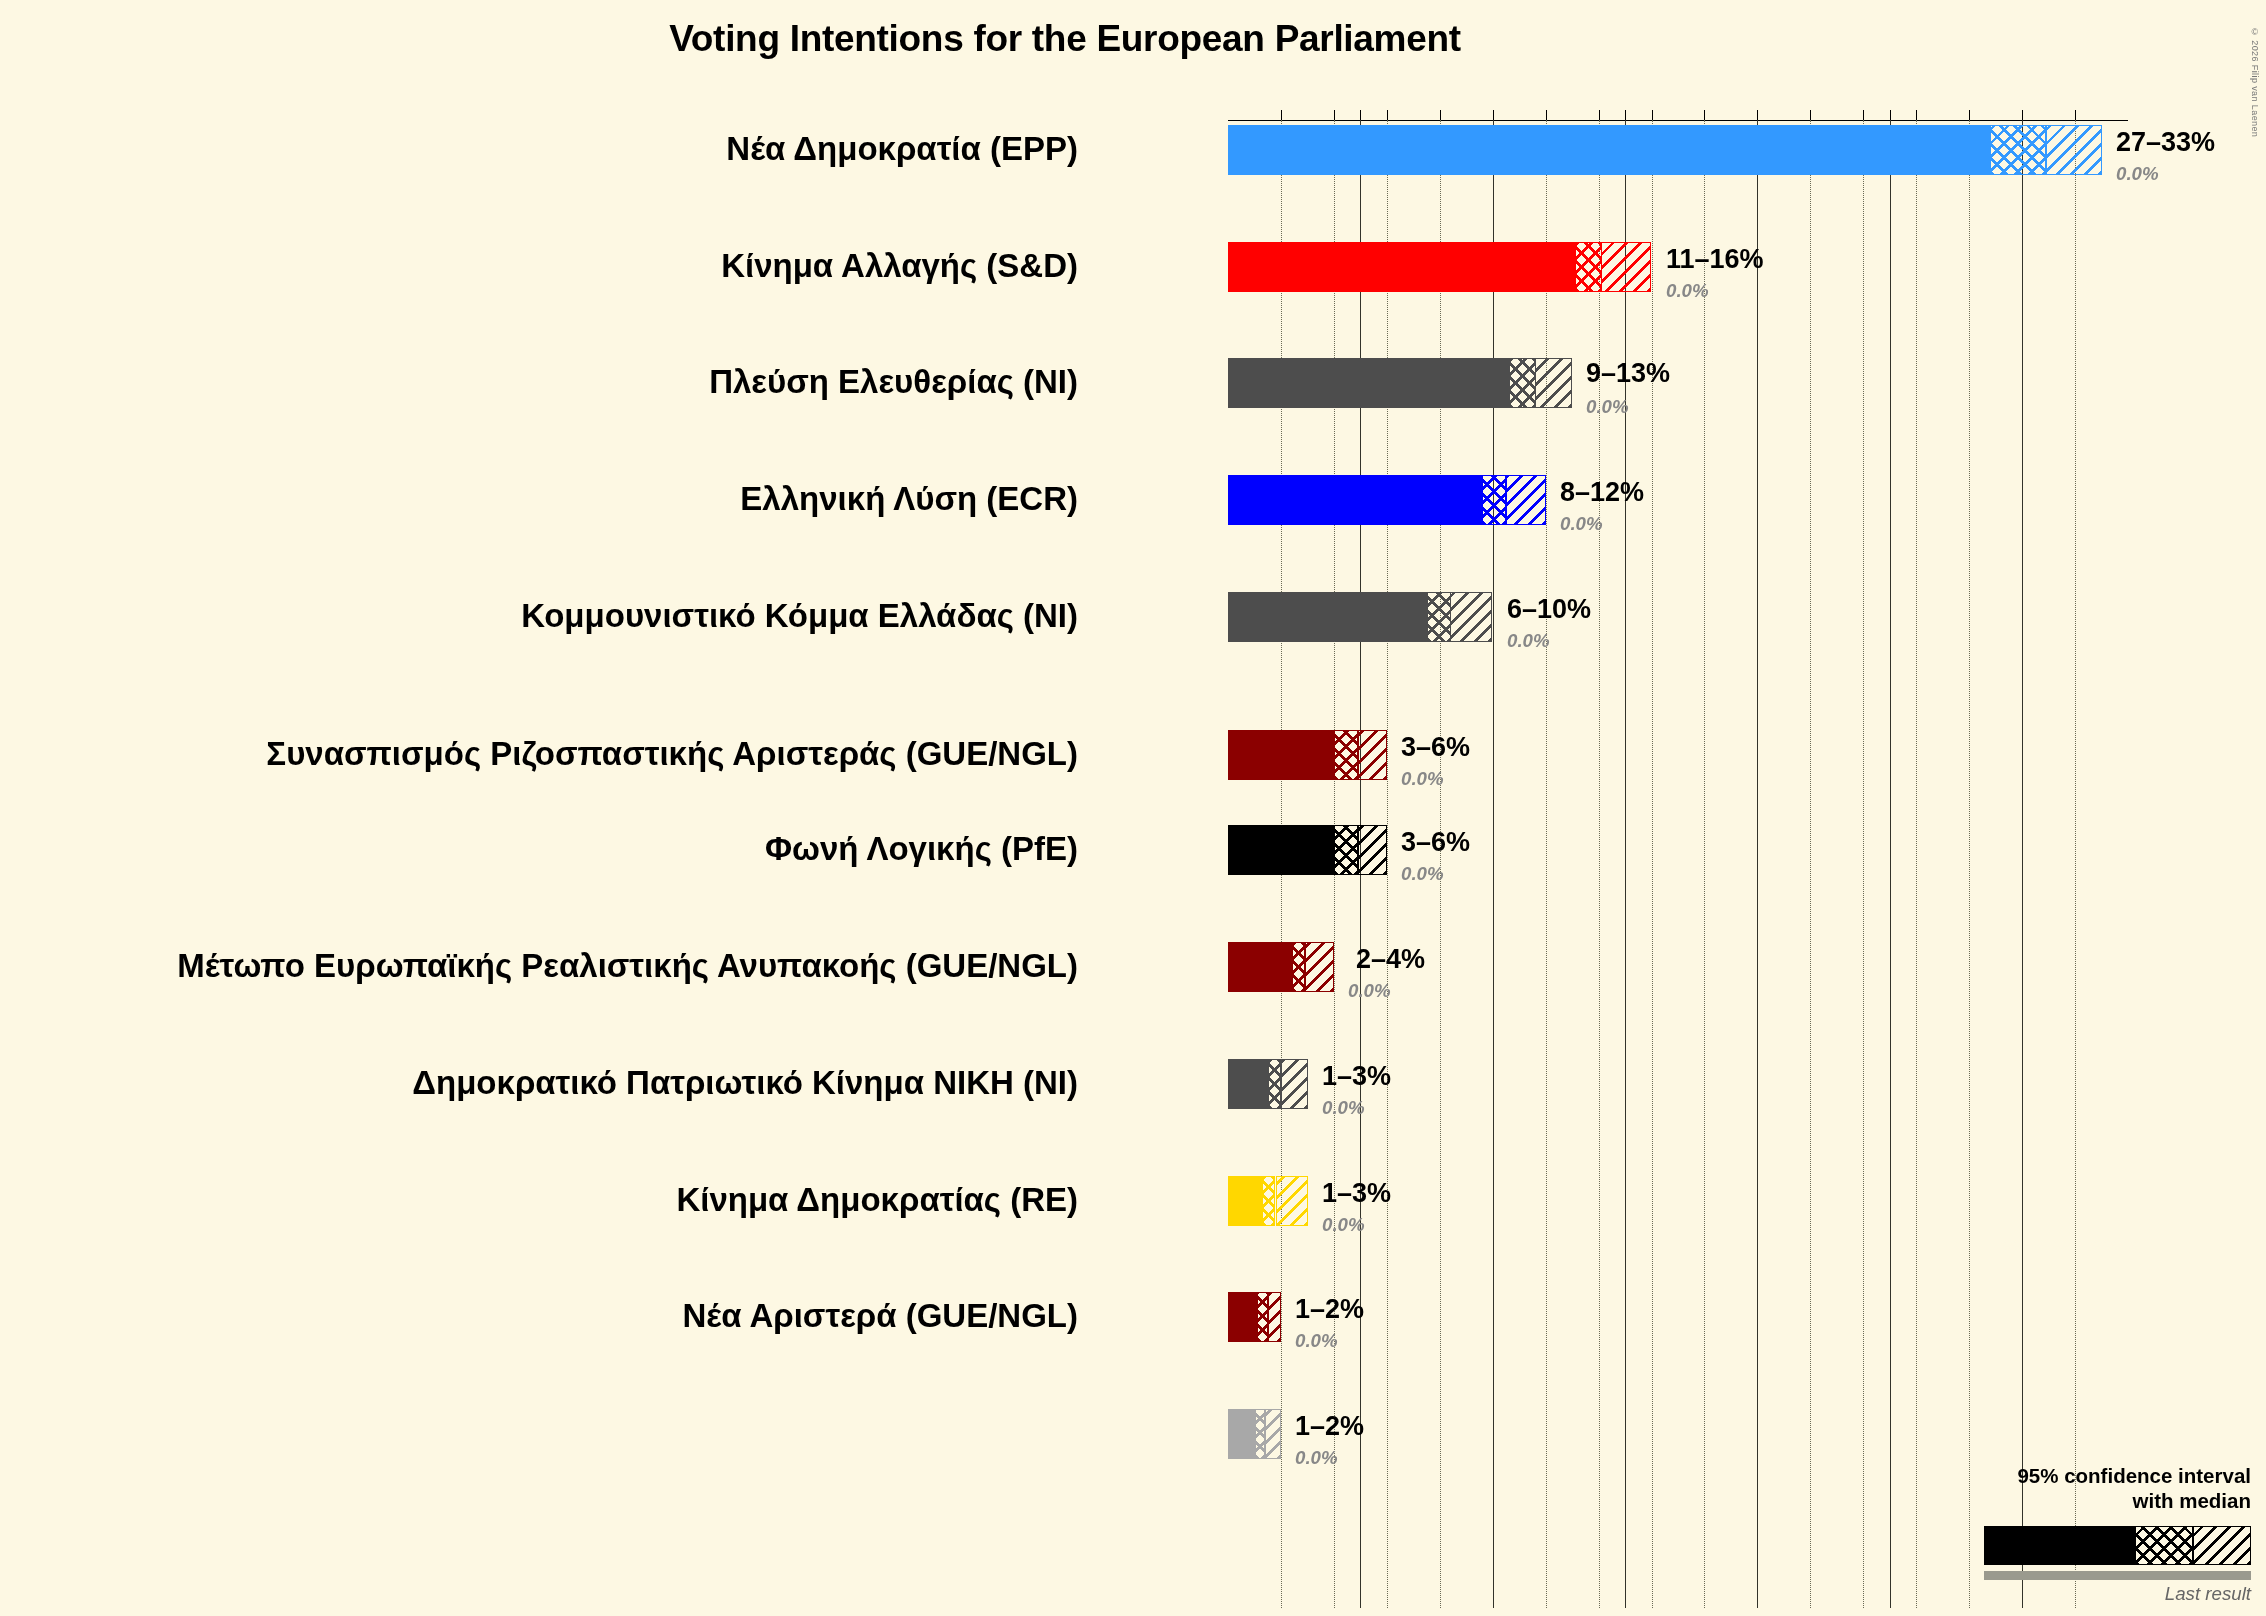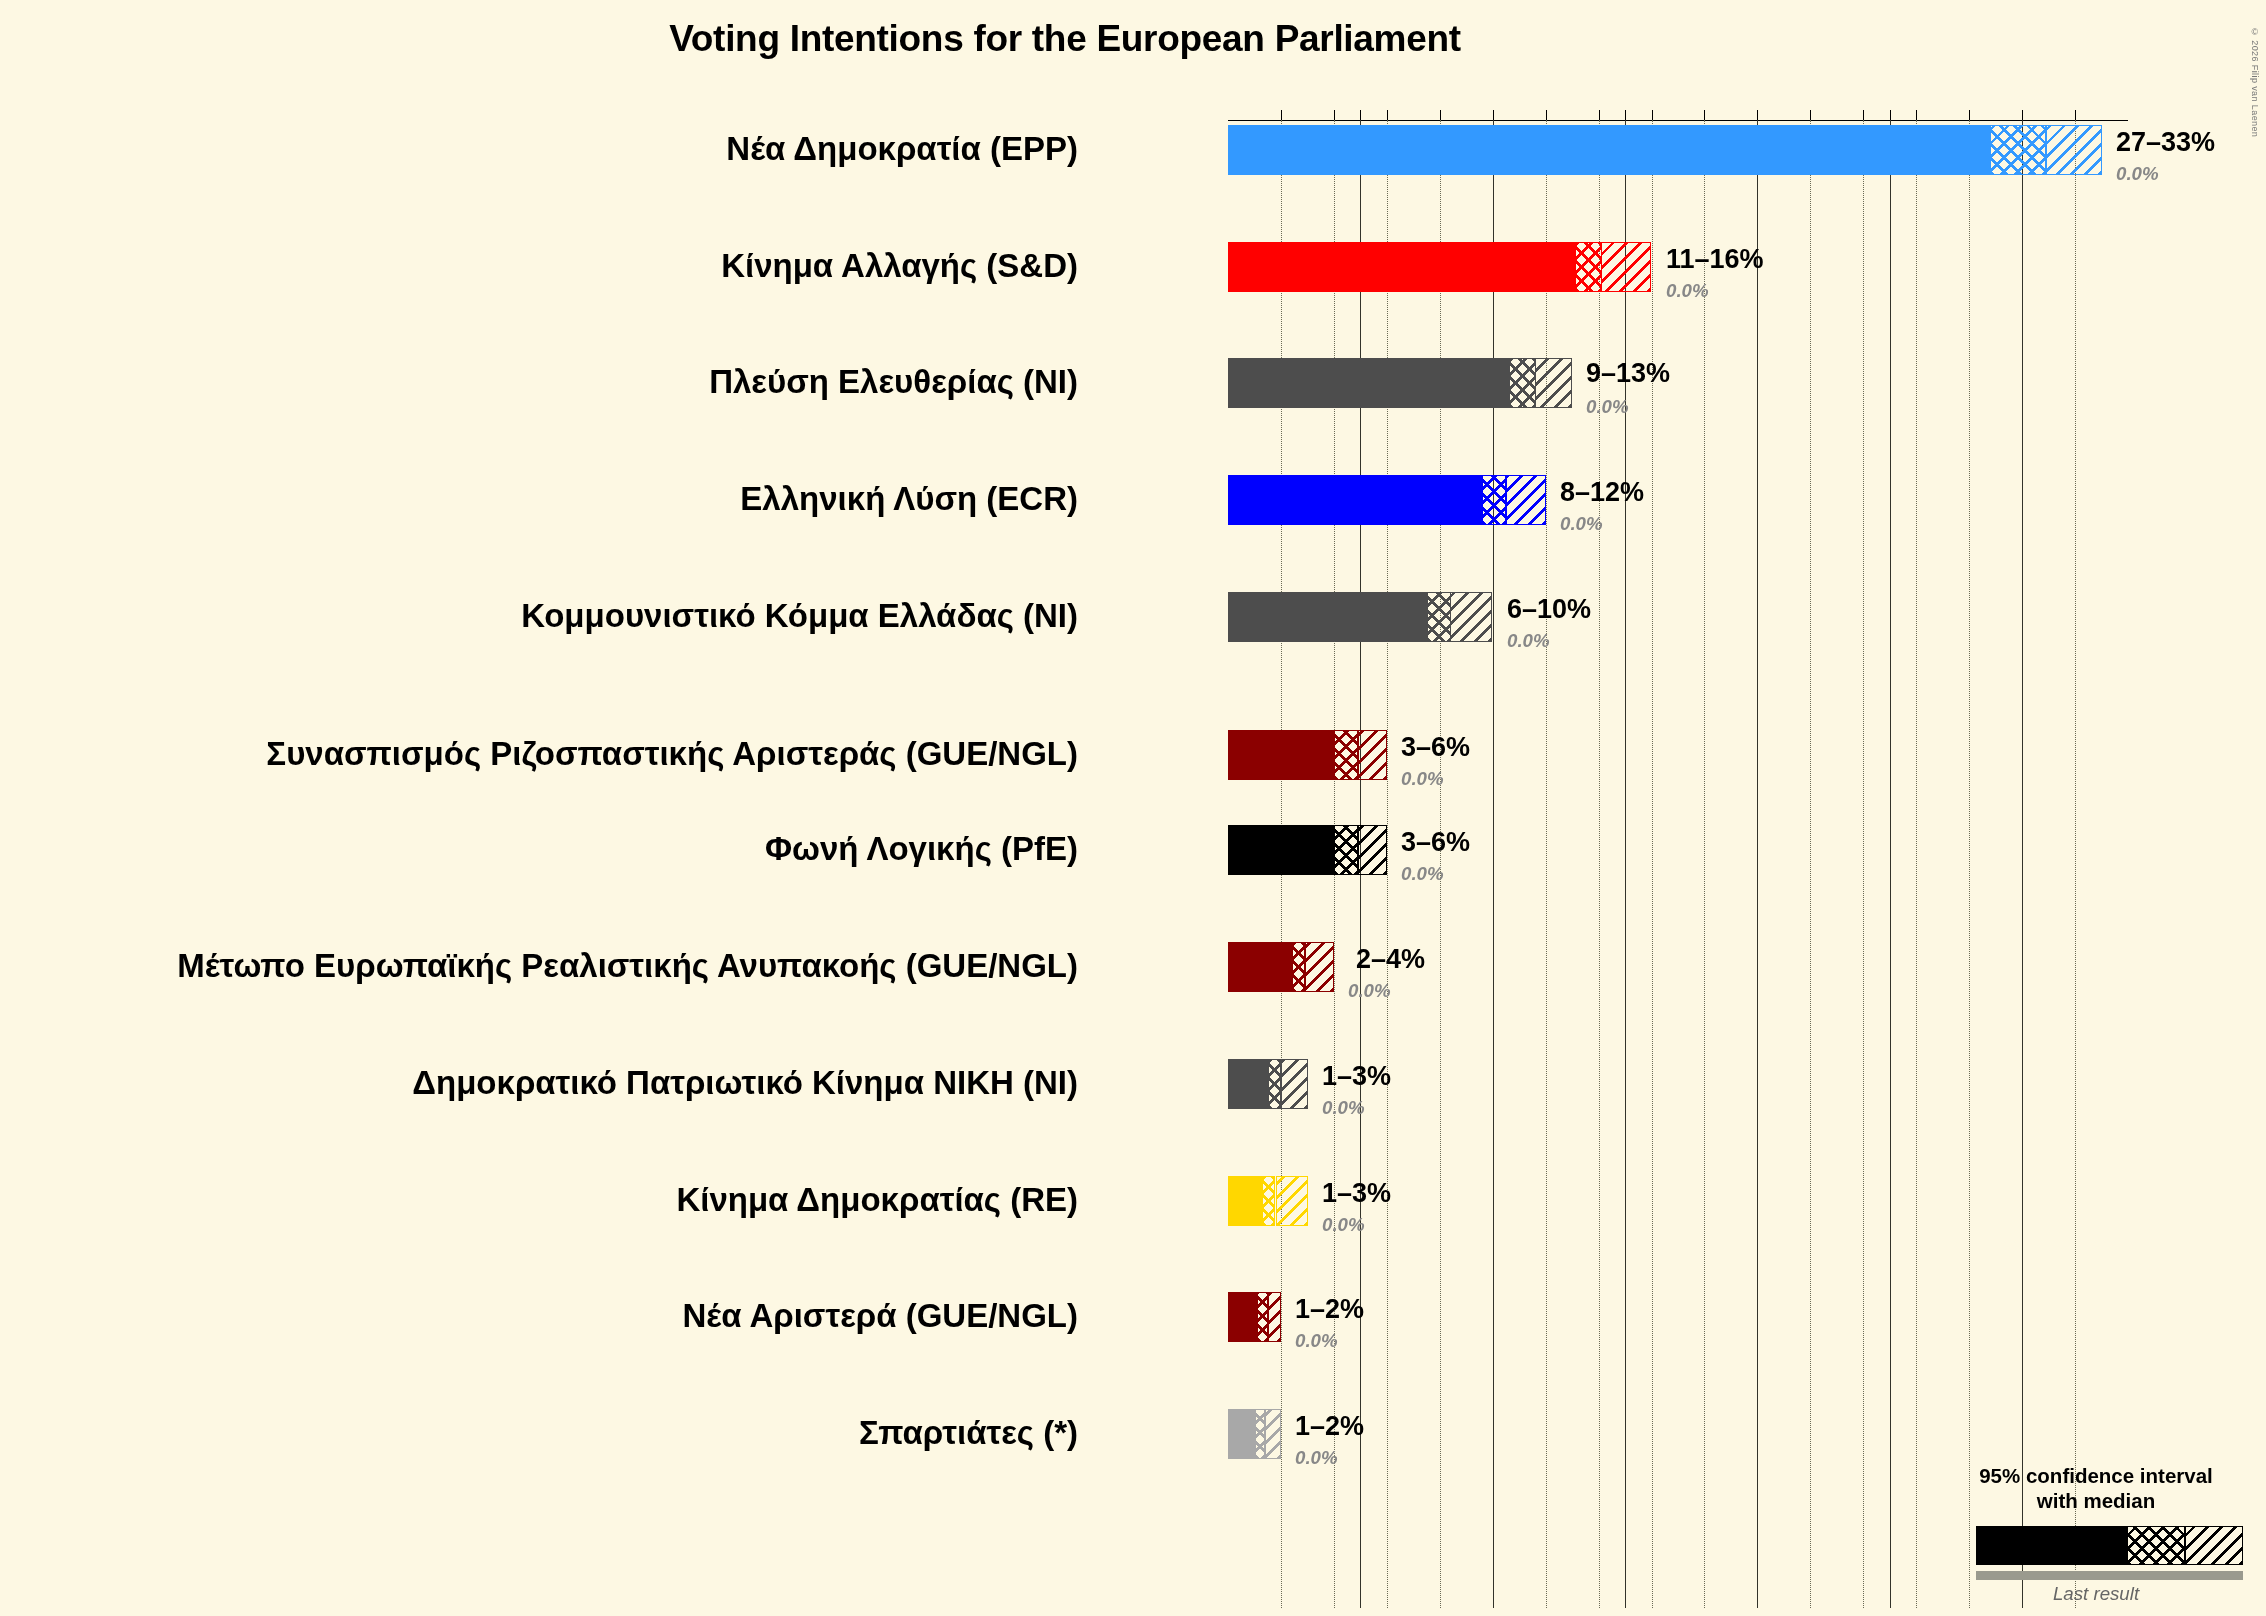--- a/index.html
+++ b/index.html
@@ -124,24 +124,24 @@
   .lastresult {
     position: absolute;
     font-size: 18.7px;
     font-style: italic;
     color: #888;
     white-space: nowrap;
     font-weight: bold;
   }
   .legend {
     position: absolute;
-    right: 24px;
+    right: 16px;
     bottom: 10.7px;
     width: 294px;
-    text-align: center;
+    text-align: right;
   }
   .legend-title {
     font-size: 20.5px;
     font-weight: bold;
     color: #000;
     line-height: 1.25;
   }
   .legend-bar {
     position: relative;
     margin-top: 12.5px;
@@ -327,21 +327,20 @@
         <div class="label" style="top: 9.8px;">Νέα Αριστερά (GUE/NGL)</div>
         <div class="bar-wrap" style="top: 5.3px; width: 53px;">
           <div class="seg solid" style="left: 0px; width: 29px; background: rgb(139, 0, 0);"></div>
           <div class="seg cross" style="left: 29px; width: 10.6px; border-color: rgb(139, 0, 0); background-image: repeating-linear-gradient(45deg, rgb(139, 0, 0) 0px, rgb(139, 0, 0) 2.7px, transparent 2.7px, transparent 9.8px), repeating-linear-gradient(-45deg, rgb(139, 0, 0) 0px, rgb(139, 0, 0) 2.7px, transparent 2.7px, transparent 9.8px);"></div>
           <div class="seg diag" style="left: 40px; width: 13.2px; border-color: rgb(139, 0, 0); background-image: repeating-linear-gradient(-45deg, rgb(139, 0, 0) 0px, rgb(139, 0, 0) 2.7px, transparent 2.7px, transparent 9.8px);"></div>
         </div>
         <div class="value" style="left: 67px; top: 7.1px;">1–2%</div>
         <div class="lastresult" style="left: 67px; top: 43px;">0.0%</div>
       </div>
       <div class="row" style="top: 1284px;">
-        <div class="label" style="top: 9.8px;">Σπαρτιάτες (*)</div>
         <div class="bar-wrap" style="top: 5.3px; width: 53px;">
           <div class="seg solid" style="left: 0px; width: 26.5px; background: rgb(168, 168, 168);"></div>
           <div class="seg cross" style="left: 26.5px; width: 10.6px; border-color: rgb(168, 168, 168); background-image: repeating-linear-gradient(45deg, rgb(168, 168, 168) 0px, rgb(168, 168, 168) 2.7px, transparent 2.7px, transparent 9.8px), repeating-linear-gradient(-45deg, rgb(168, 168, 168) 0px, rgb(168, 168, 168) 2.7px, transparent 2.7px, transparent 9.8px);"></div>
           <div class="seg diag" style="left: 37px; width: 16px; border-color: rgb(168, 168, 168); background-image: repeating-linear-gradient(-45deg, rgb(168, 168, 168) 0px, rgb(168, 168, 168) 2.7px, transparent 2.7px, transparent 9.8px);"></div>
         </div>
         <div class="value" style="left: 67px; top: 7.1px;">1–2%</div>
         <div class="lastresult" style="left: 67px; top: 43px;">0.0%</div>
       </div>
     </div>
 

